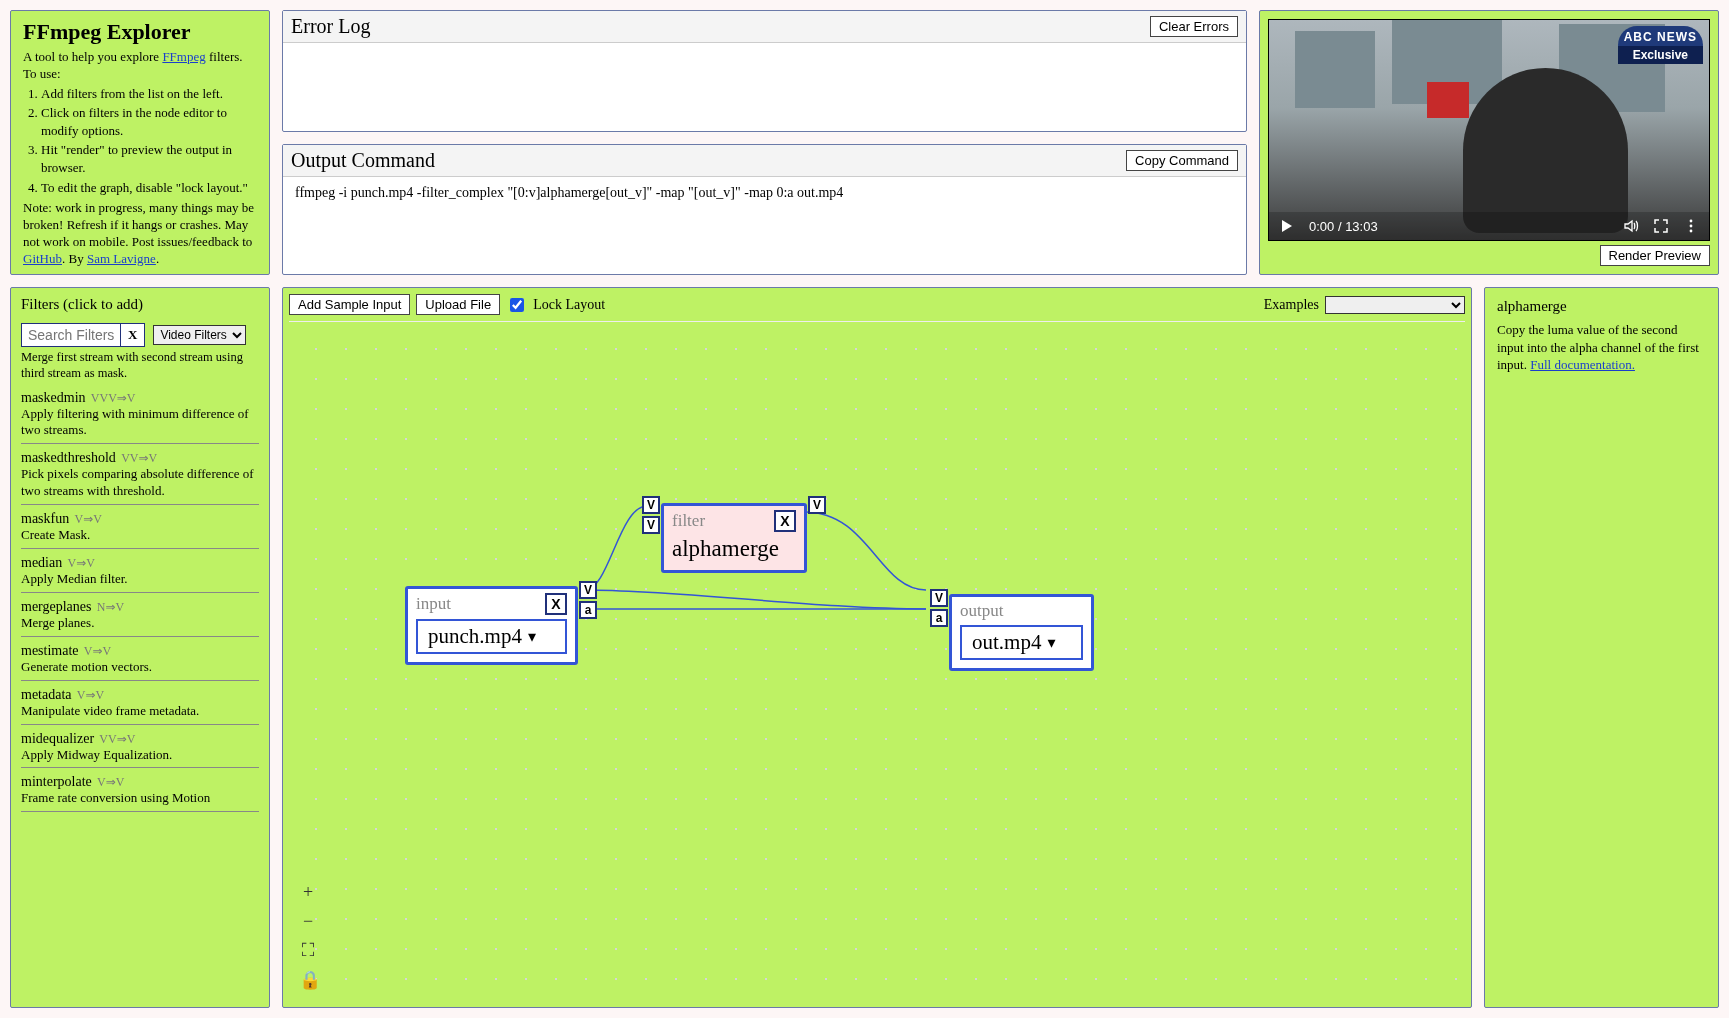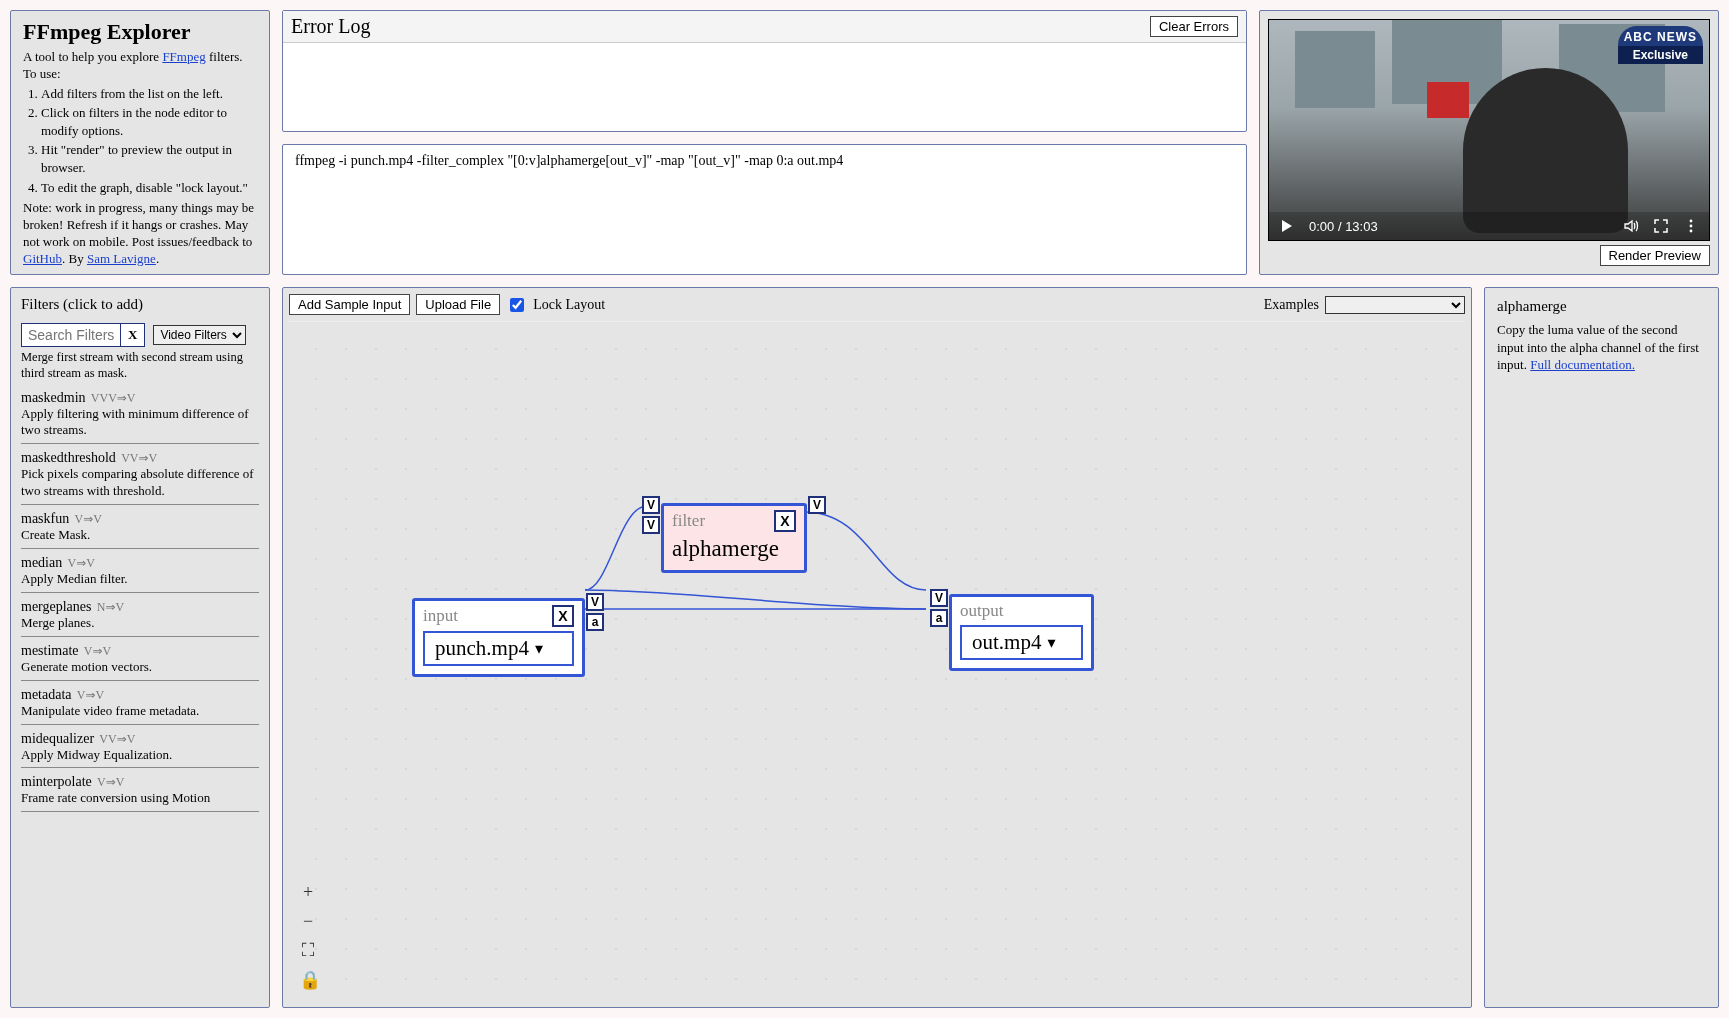--- a/index.html
+++ b/index.html
@@ -13,21 +13,21 @@
   }
   .page {
     display: grid;
     grid-template-columns: 260px 1fr 460px;
     grid-template-rows: 265px 1fr;
     gap: 12px;
     height: 998px;
   }
   .panel {
     border: 1.5px solid #6b7aa8;
-    background: #e5e5e5;
+    background: #bef264;
     border-radius: 2px;
     padding: 8px 12px;
   }
   .section {
     border: 1.5px solid #6b7aa8;
     background: #fff;
     border-radius: 2px;
     display: flex;
     flex-direction: column;
   }
@@ -200,20 +200,24 @@
 
   <div class="mid-col">
     <div class="section err-box">
       <div class="section-head">
         <span class="section-title">Error Log</span>
         <button class="btn">Clear Errors</button>
       </div>
       <div class="section-body"></div>
     </div>
     <div class="section cmd-box">
+      <div class="section-head">
+        <span class="section-title">Output Command</span>
+        <button class="btn">Copy Command</button>
+      </div>
       <div class="section-body">ffmpeg -i punch.mp4 -filter_complex "[0:v]alphamerge[out_v]" -map "[out_v]" -map 0:a out.mp4</div>
     </div>
   </div>
 
   <div class="panel video-panel">
     <div class="video-surface">
       <div class="video-bg">
         <div class="bldg b1"></div>
         <div class="bldg b2"></div>
         <div class="bldg b3"></div>
@@ -318,21 +322,21 @@
         <select><option></option></select>
       </div>
       <div class="canvas">
         <svg class="wires">
           <path d="M 296 268 C 320 268, 330 184, 358 184"></path>
           <path d="M 296 268 C 390 268, 530 287, 637 287"></path>
           <path d="M 296 287 C 430 287, 535 287, 637 287"></path>
           <path d="M 516 190 C 580 190, 590 268, 637 268"></path>
         </svg>
 
-        <div class="node" style="left:116px; top:276px; width:173px;margin-left:7px;">
+        <div class="node" style="left:116px; top:264px; width:173px;">
           <div class="n-title-row">
             <span class="n-type">input</span>
             <span class="n-close">X</span>
           </div>
           <div class="n-body">
             <span>punch.mp4</span>
             <span class="chev">▾</span>
           </div>
           <div class="port" style="right:-22px; top:-8px;">V</div>
           <div class="port" style="right:-22px; top:12px;">a</div>

